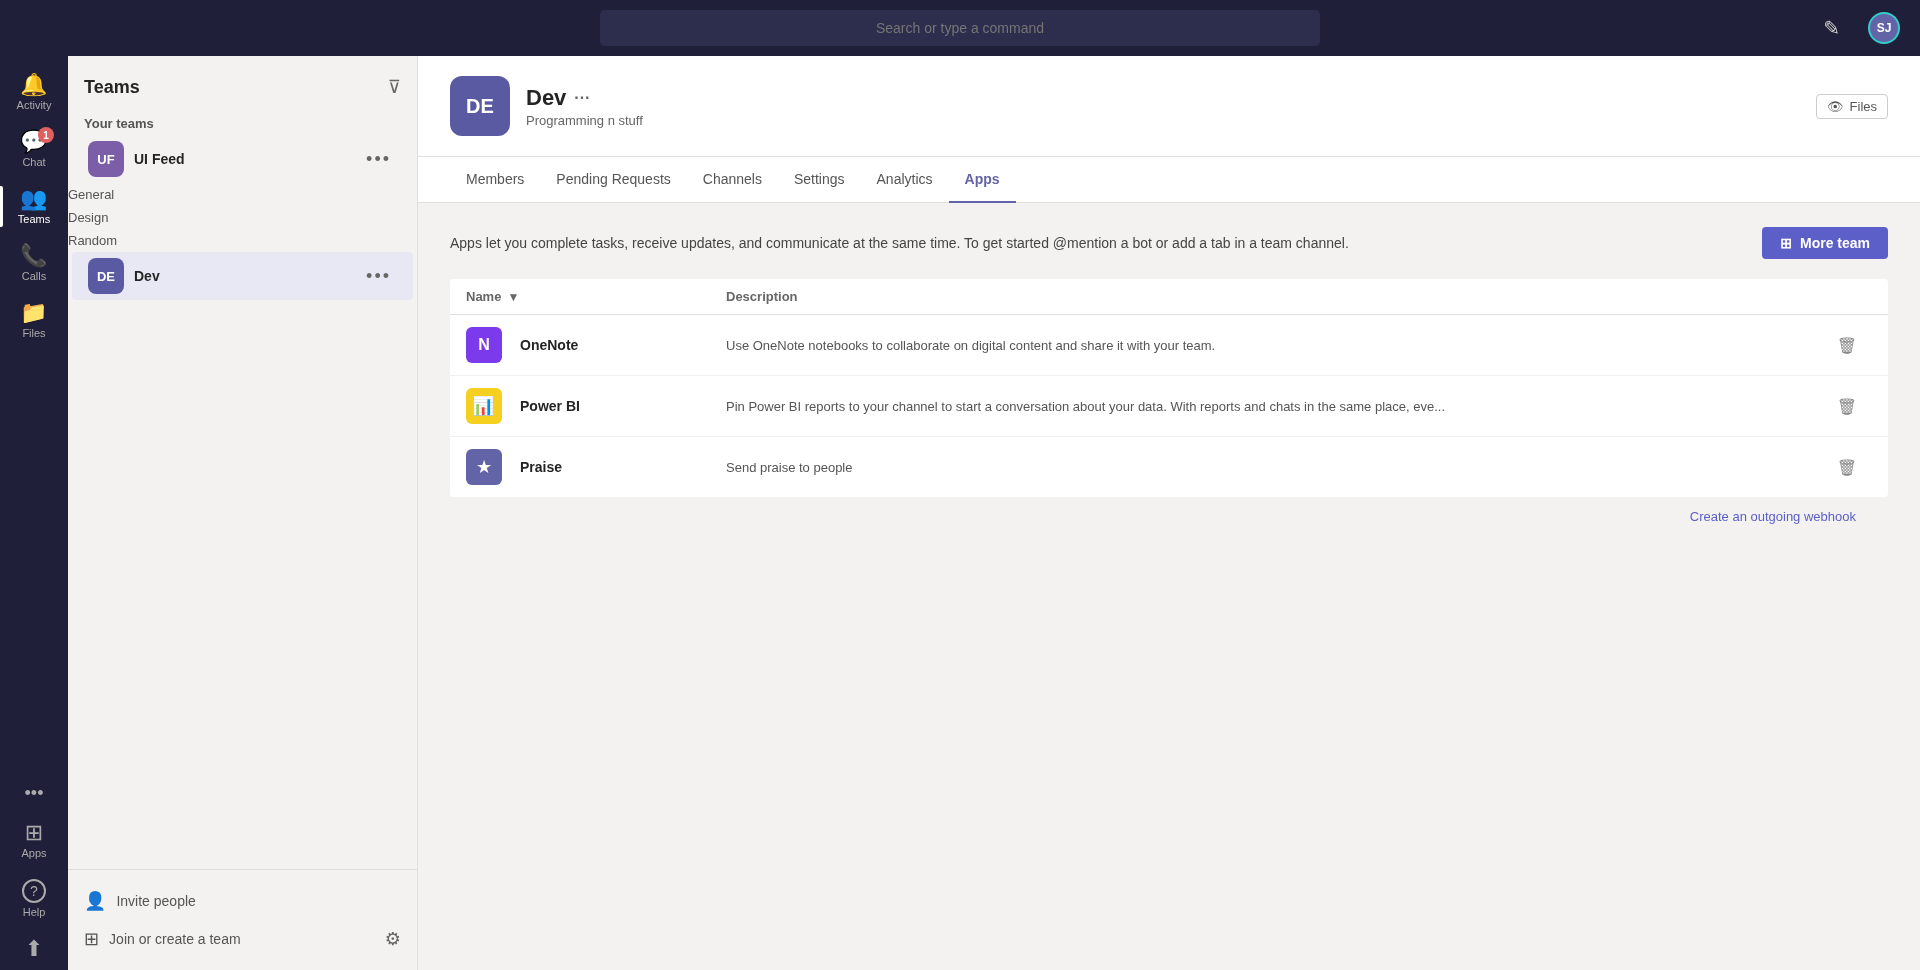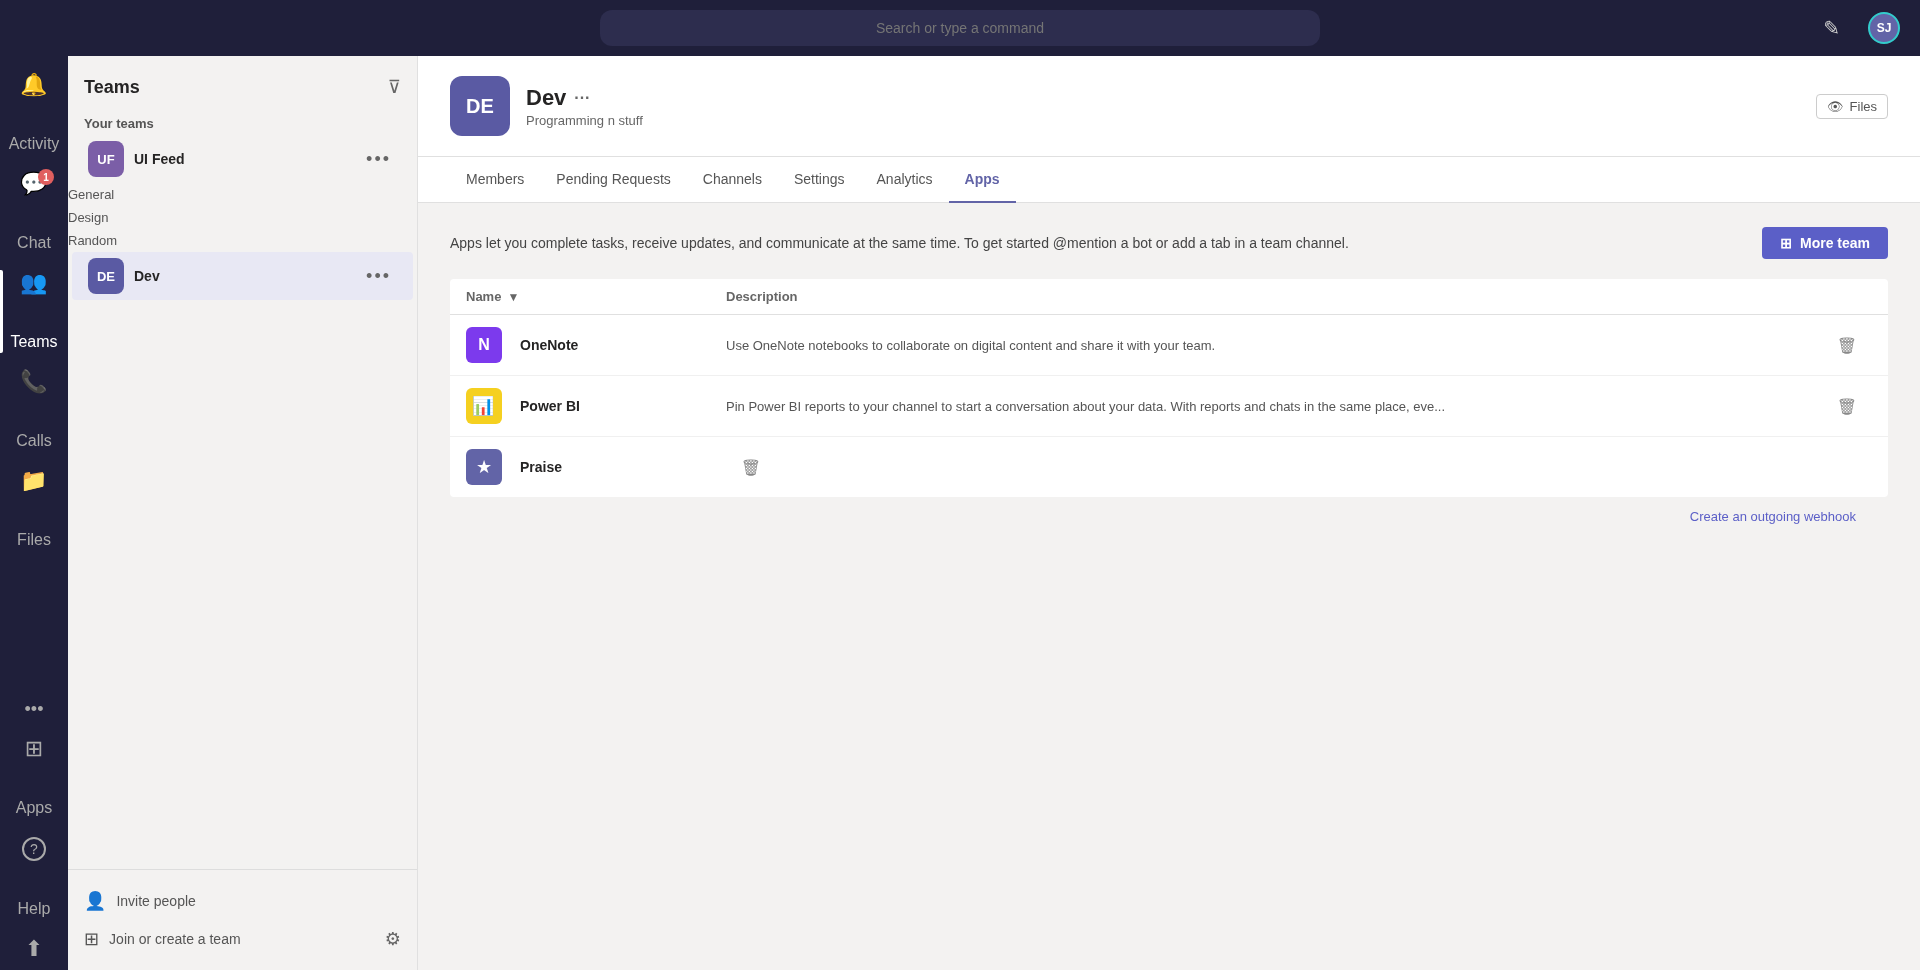--- a/index.html
+++ b/index.html
@@ -12,21 +12,21 @@
       display: flex;
       align-items: center;
       justify-content: center;
       position: relative;
       flex-shrink: 0;
     }
     .topbar-search {
       width: 720px;
       height: 36px;
       background: #2d2d4e;
-      border-radius: 12px;
+      border-radius: 5px;
       border: none;
       color: #ccc;
       font-size: 14px;
       padding: 0 16px;
       text-align: center;
       cursor: pointer;
     }
     .topbar-compose {
       position: absolute;
       right: 80px;
@@ -88,21 +88,21 @@
       top: 8px;
       bottom: 8px;
       width: 3px;
       background: white;
       border-radius: 0 2px 2px 0;
     }
     .nav-icon {
       font-size: 22px;
       line-height: 1;
     }
-    .nav-label { font-size: 16px; margin-top: 36px; }
+    .nav-label { font-size: 11px; }
     .nav-badge {
       position: absolute;
       top: 6px;
       right: 14px;
       background: #e05f5f;
       color: white;
       font-size: 10px;
       min-width: 16px;
       height: 16px;
       border-radius: 8px;
@@ -536,20 +536,21 @@
           </div>
           <div class="app-desc">Pin Power BI reports to your channel to start a conversation about your data. With reports and chats in the same place, eve...</div>
           <div class="app-delete">🗑</div>
         </div>
 
         <div class="app-row">
           <div class="col-name">
             <div class="app-icon" style="background:#6264a7;color:white;">★</div>
             <span class="app-name">Praise</span>
           </div>
+          <div class="app-desc">Send praise to people</div>
           <div class="app-delete">🗑</div>
         </div>
       </div>
 
       <div class="content-footer">
         <span>Create an outgoing webhook</span>
       </div>
     </div>
 
   </main>

